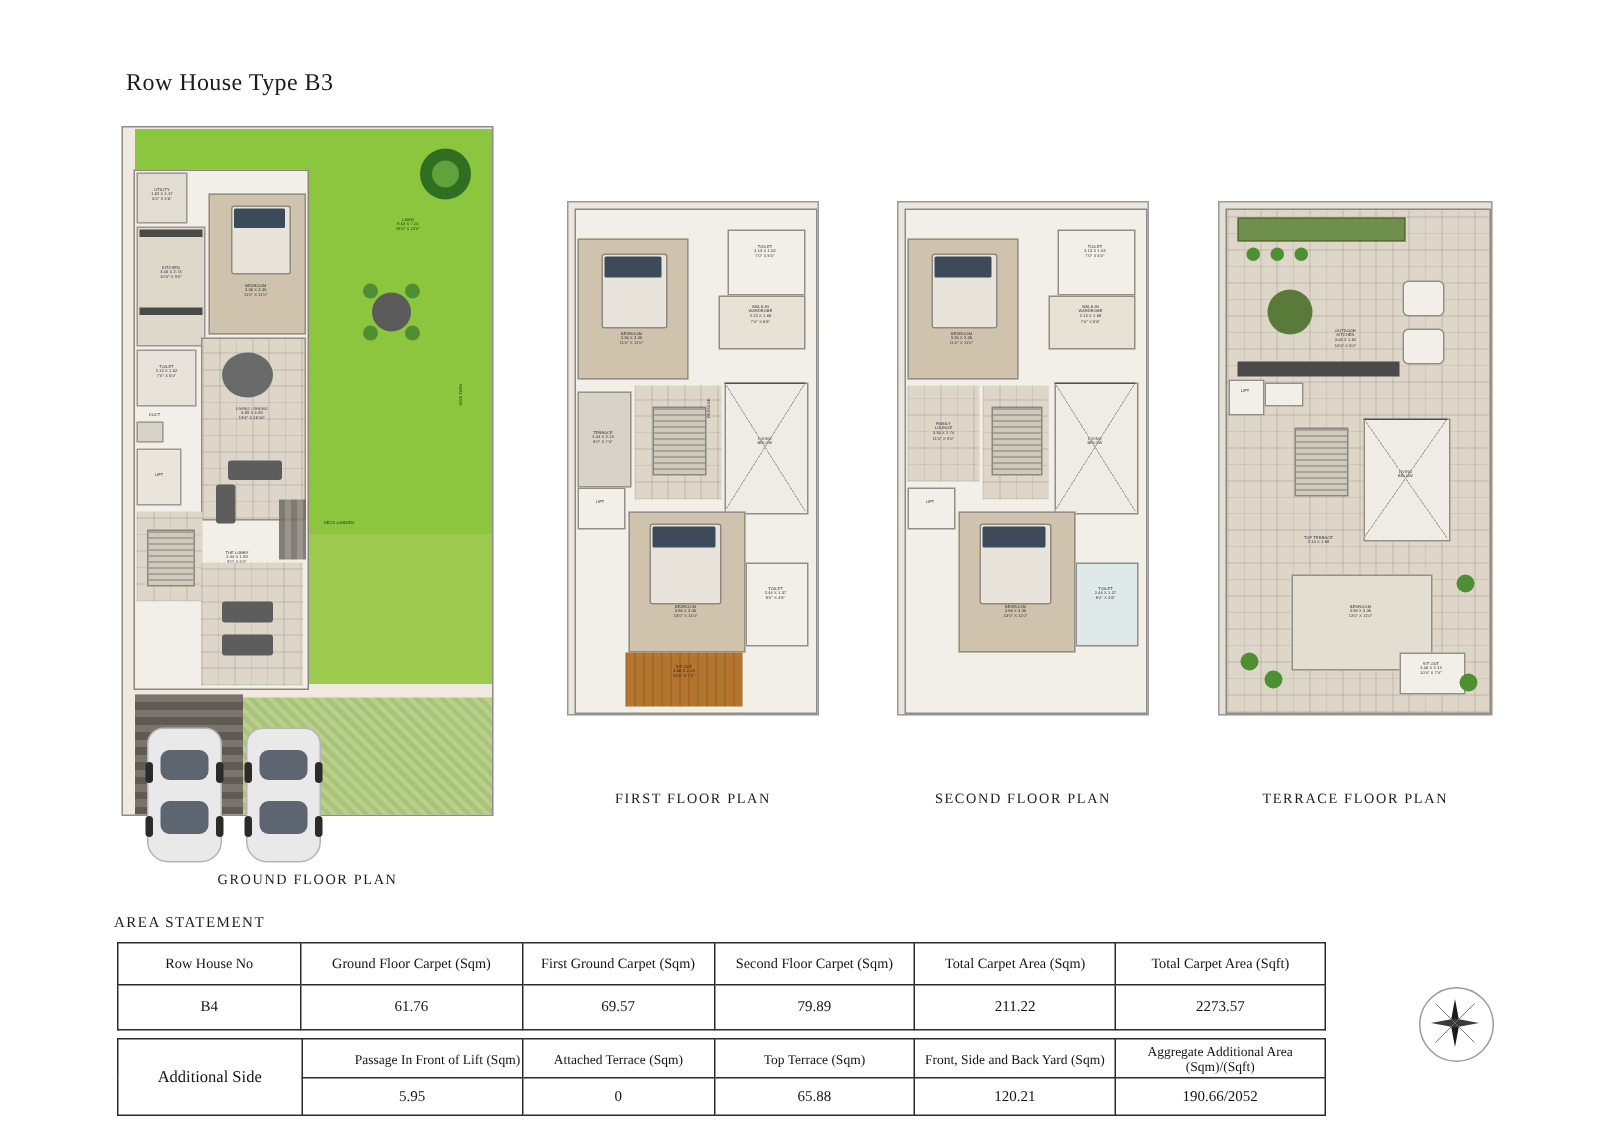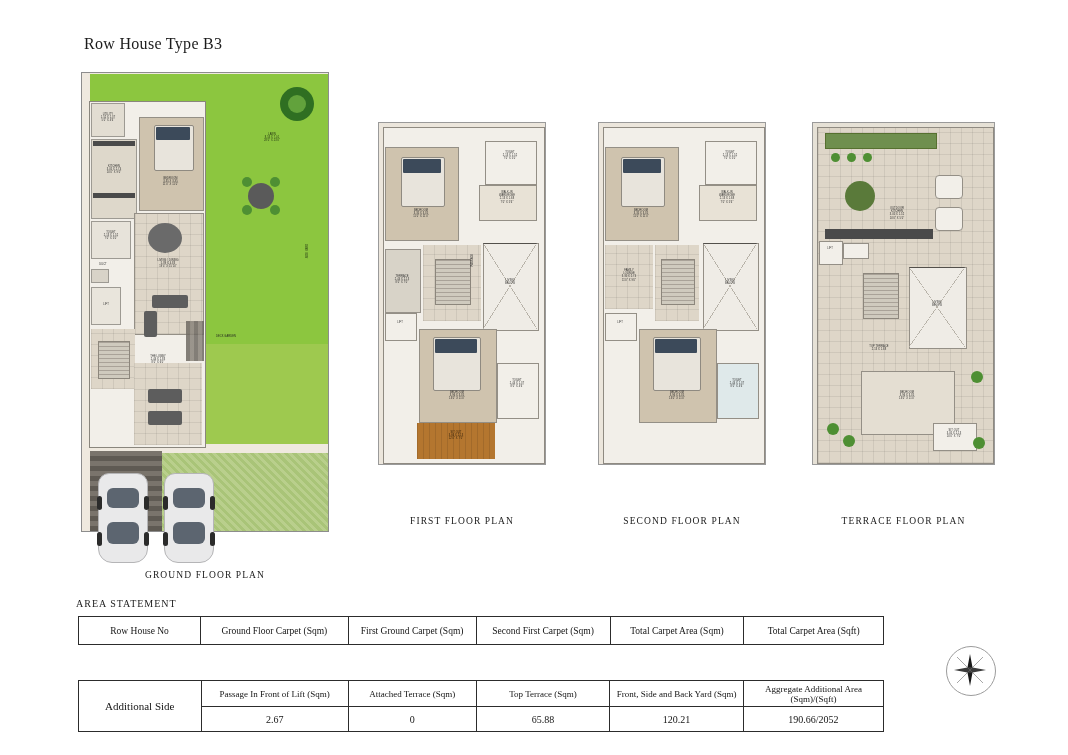--- a/index.html
+++ b/index.html
@@ -4,21 +4,21 @@
 <style>
   html,body{margin:0;padding:0;}
   body{
     width:1068px;height:755px;
     background:#ffffff;
     font-family:"Liberation Serif", serif;
     color:#1a1a1a;
     position:relative;
     overflow:hidden;
   }
-  .page{position:absolute;left:0;top:4px;width:1068px;height:690px;}
+  .page{position:absolute;left:0;top:16px;width:1068px;height:690px;}
 
   
   .doc-title{
     position:absolute;left:84px;top:31px;
     font-size:16px;letter-spacing:.3px;color:#1b1b1b;
     font-family:"Liberation Serif", serif;
   }
 
   
   .plan{position:absolute;box-sizing:border-box;}
@@ -402,39 +402,47 @@
   <div class="plan-caption" id="cap-terrace">TERRACE FLOOR PLAN</div>
 
   <div class="area-title">AREA STATEMENT</div>
 
   <table class="area" id="tbl-top">
     <tbody>
         <tr>
       <th style="width:122px;">Row House No</th>
       <th style="width:148px;">Ground Floor Carpet (Sqm)</th>
       <th style="width:128px;">First Ground Carpet (Sqm)</th>
-      <th style="width:134px;">Second First Carpet (Sqm)</th>
+      <th style="width:134px;">Second Floor Carpet (Sqm)</th>
       <th style="width:134px;">Total Carpet Area (Sqm)</th>
       <th style="width:140px;">Total Carpet Area (Sqft)</th>
+    </tr>
+    <tr>
+      <td>B4</td>
+      <td>61.76</td>
+      <td>69.57</td>
+      <td>79.89</td>
+      <td>211.22</td>
+      <td>2273.57</td>
     </tr>
   </tbody>
     </table>
 
   <table class="area" id="tbl-bot">
     <tbody>
         <tr>
       <td rowspan="2" class="addl" style="width:122px;">Additional Side</td>
-      <td style="width:148px;">Passage In Front of Lift (Sqm)</td>
+      <td style="width:148px;text-align:right;">Passage In Front of Lift (Sqm)</td>
       <td style="width:128px;">Attached Terrace (Sqm)</td>
       <td style="width:134px;">Top Terrace (Sqm)</td>
       <td style="width:134px;">Front, Side and Back Yard (Sqm)</td>
       <td style="width:140px;">Aggregate Additional Area (Sqm)/(Sqft)</td>
     </tr>
     <tr>
-      <td class="val">2.67</td>
+      <td class="val">5.95</td>
       <td class="val">0</td>
       <td class="val">65.88</td>
       <td class="val">120.21</td>
       <td class="val">190.66/2052</td>
     </tr>
   </tbody>
     </table>
 
   <div class="compass">
     <div class="ring"></div>

